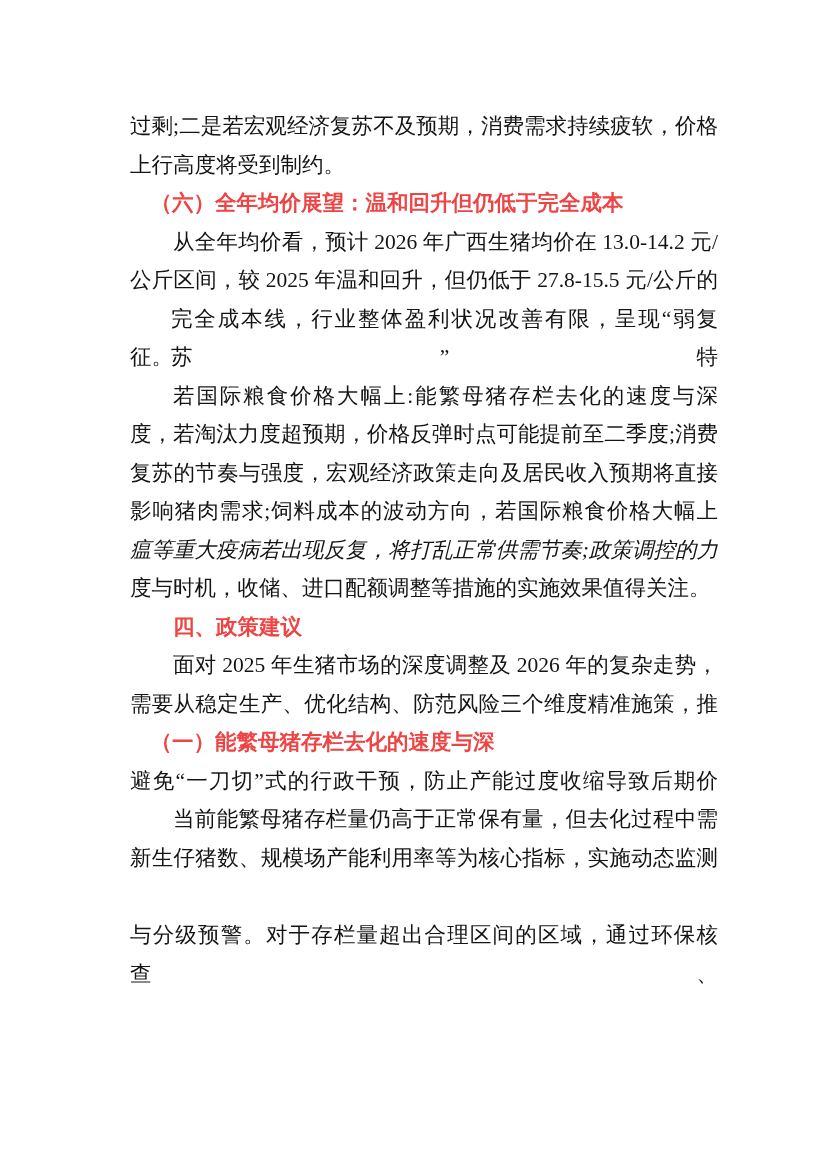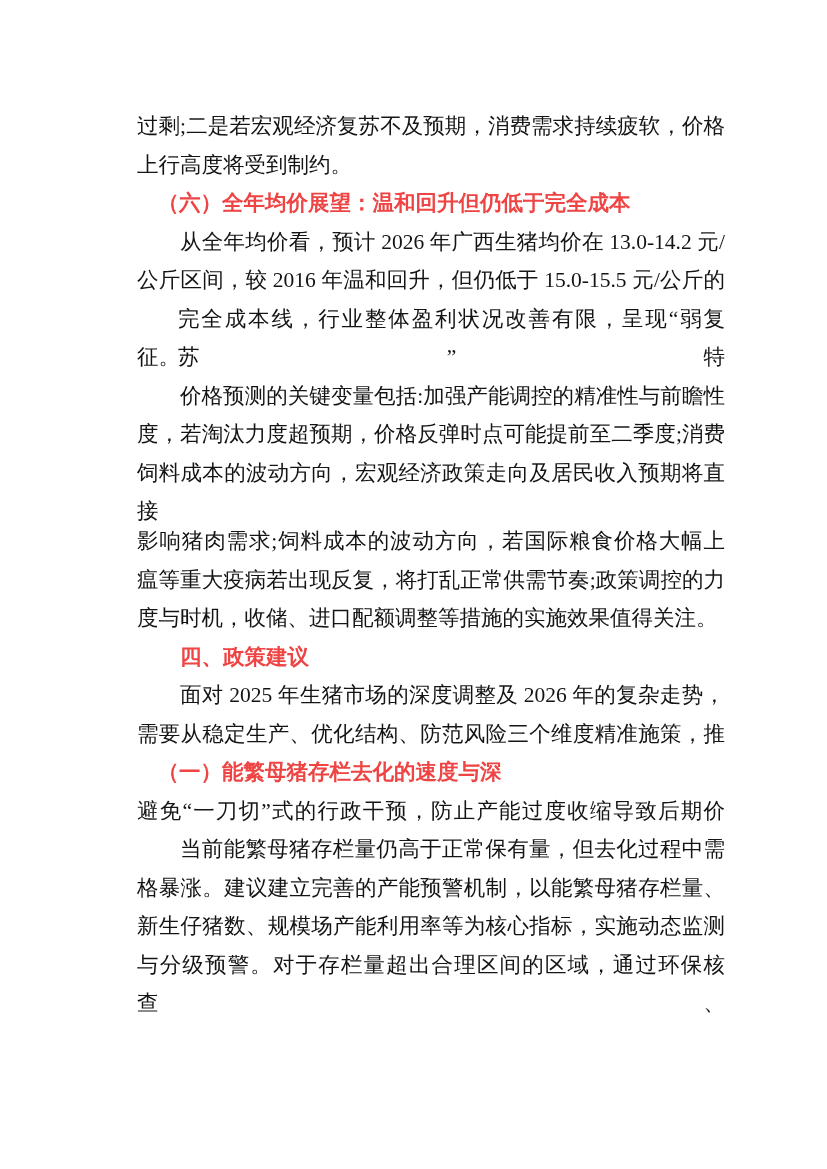--- a/index.html
+++ b/index.html
@@ -9,21 +9,21 @@
   }
   .page {
     position: relative;
     width: 827px;
     height: 1169px;
     background: #ffffff;
     overflow: hidden;
   }
   .text-block {
     position: absolute;
-    left: 137px;
+    left: 130px;
     top: 107px;
     width: 588px;
   }
   .line {
     height: 38.5px;
     line-height: 38.5px;
     font-size: 21.5px;
     color: #141414;
     font-family: "Liberation Serif", "DejaVu Serif", serif;
     text-align: left;
@@ -43,32 +43,31 @@
 </style>
 </head>
 <body>
 
 <div class="page" style="background: rgb(255, 255, 255);">
   <div class="text-block" style="color: rgb(20, 20, 20);">
       <div class="line body j" style="text-indent: 0em;">过剩;二是若宏观经济复苏不及预期，消费需求持续疲软，价格</div>
       <div class="line body" style="text-indent: 0em; text-align: center;">上行高度将受到制约。</div>
       <div class="line heading" style="text-indent: 0.95em;">（六）全年均价展望：温和回升但仍低于完全成本</div>
       <div class="line body j" style="text-indent: 2em;">从全年均价看，预计 2026 年广西生猪均价在 13.0-14.2 元/</div>
-      <div class="line body j" style="text-indent: 0em;">公斤区间，较 2016 年温和回升，但仍低于 15.0-15.5 元/公斤的</div>
+      <div class="line body j" style="text-indent: 0em;">公斤区间，较 2025 年温和回升，但仍低于 27.8-15.5 元/公斤的</div>
       <div class="line body j" style="text-indent: 0em; margin-left: 41px;">完全成本线，行业整体盈利状况改善有限，呈现“弱复苏”特</div>
       <div class="line body" style="text-indent: 0em;">征。</div>
-      <div class="line body j" style="text-indent: 2em;">价格预测的关键变量包括:加强产能调控的精准性与前瞻性</div>
+      <div class="line body j" style="text-indent: 2em;">若国际粮食价格大幅上:能繁母猪存栏去化的速度与深</div>
       <div class="line body j" style="text-indent: 0em;">度，若淘汰力度超预期，价格反弹时点可能提前至二季度;消费</div>
-      <div class="line body j" style="text-indent: 0em;">饲料成本的波动方向，宏观经济政策走向及居民收入预期将直接</div>
-      <div class="line body j" style="text-indent: 0em; margin-top: 30px;">影响猪肉需求;饲料成本的波动方向，若国际粮食价格大幅上</div>
-      <div class="line body j" style="text-indent: 0em;">瘟等重大疫病若出现反复，将打乱正常供需节奏;政策调控的力</div>
+      <div class="line body j" style="text-indent: 0em;">复苏的节奏与强度，宏观经济政策走向及居民收入预期将直接</div>
+      <div class="line body j" style="text-indent: 0em;">影响猪肉需求;饲料成本的波动方向，若国际粮食价格大幅上</div>
+      <div class="line body j" style="text-indent: 0em; font-style: italic;">瘟等重大疫病若出现反复，将打乱正常供需节奏;政策调控的力</div>
       <div class="line body" style="text-indent: 0em;">度与时机，收储、进口配额调整等措施的实施效果值得关注。</div>
       <div class="line heading" style="text-indent: 2em;">四、政策建议</div>
       <div class="line body j" style="text-indent: 2em;">面对 2025 年生猪市场的深度调整及 2026 年的复杂走势，</div>
       <div class="line body j" style="text-indent: 0em;">需要从稳定生产、优化结构、防范风险三个维度精准施策，推</div>
       <div class="line heading" style="text-indent: 0.95em;">（一）能繁母猪存栏去化的速度与深</div>
       <div class="line body j" style="text-indent: 0em;">避免“一刀切”式的行政干预，防止产能过度收缩导致后期价</div>
       <div class="line body j" style="text-indent: 2em;">当前能繁母猪存栏量仍高于正常保有量，但去化过程中需</div>
-      <div class="line body j" style="text-indent: 0em;">格暴涨。建议建立完善的产能预警机制，以能繁母猪存栏量、</div>
       <div class="line body j" style="text-indent: 0em;">新生仔猪数、规模场产能利用率等为核心指标，实施动态监测</div>
-      <div class="line body j" style="text-indent: 0em;">与分级预警。对于存栏量超出合理区间的区域，通过环保核查、</div>
+      <div class="line body j" style="text-indent: 0em; margin-top: 39px;">与分级预警。对于存栏量超出合理区间的区域，通过环保核查、</div>
     </div>
 </div>
 
 </body></html>

